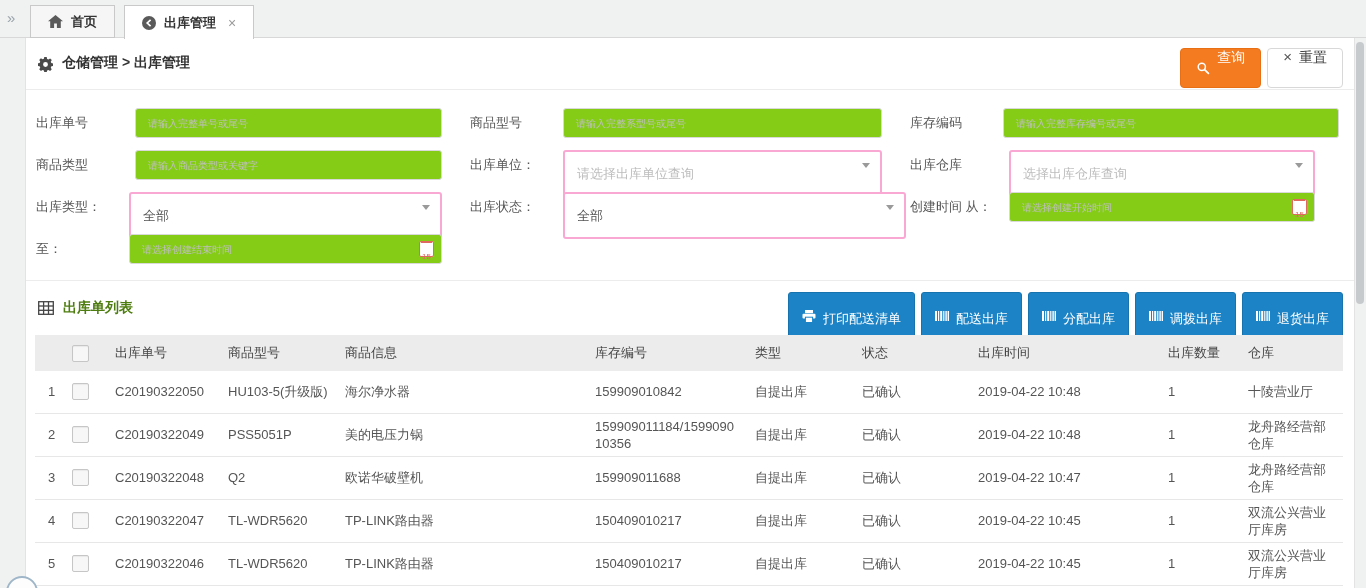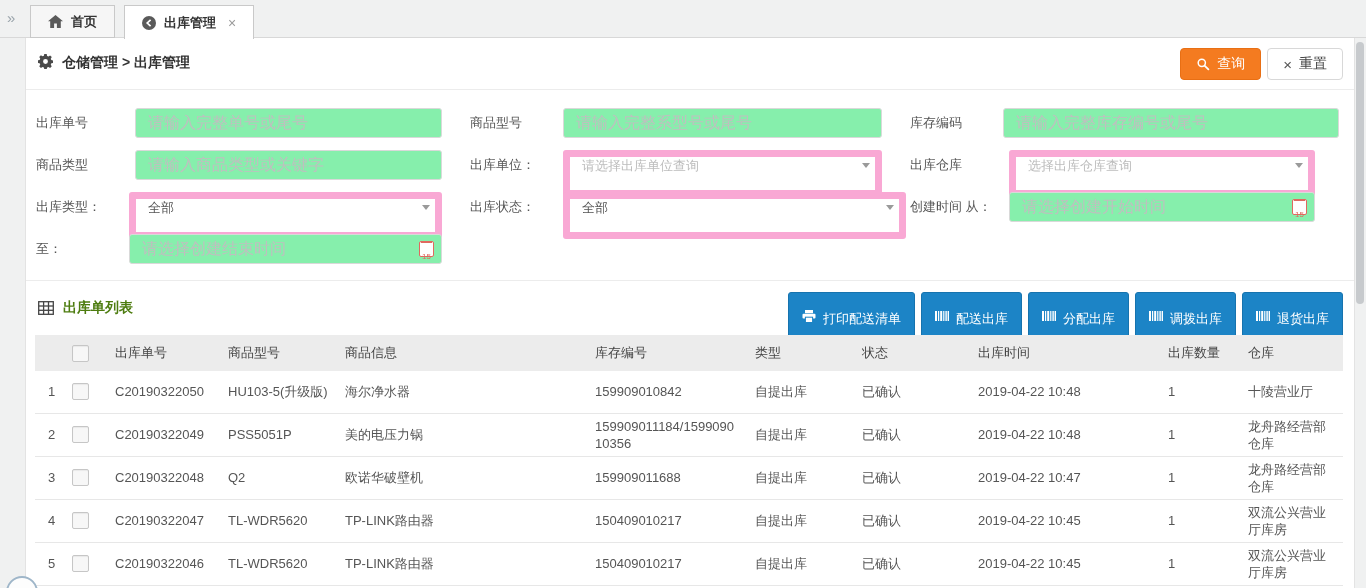--- a/index.html
+++ b/index.html
@@ -18,40 +18,40 @@
   
   .panel{position:absolute;left:26px;top:38px;width:1328px;height:550px;background:#fff;}
 
   
   .leftstrip{position:absolute;left:0;top:38px;width:26px;height:550px;background:#f0f1f1;border-right:1px solid #e3e3e3;box-sizing:border-box;}
   .vtrack{position:absolute;right:0;top:38px;width:12px;height:550px;background:#f0f1f1;border-left:1px solid #e3e3e3;box-sizing:border-box;}
   .vthumb{position:absolute;right:2px;top:4px;width:8px;height:262px;background:#c7cacd;border-radius:5px;}
 
   
   .crumbrow{position:absolute;left:0;top:0;width:100%;height:52px;border-bottom:1px solid #ececec;box-sizing:border-box;}
-  .crumb{position:absolute;left:12px;top:16px;display:flex;align-items:flex-start;gap:9px;font-size:14px;font-weight:bold;color:#333;}
+  .crumb{position:absolute;left:12px;top:16px;display:flex;align-items:flex-end;gap:9px;font-size:14px;font-weight:bold;color:#333;}
   .crumb-actions{position:absolute;right:11px;top:10px;display:flex;gap:6px;}
-  .btn{height:32px;border-radius:4px;font-size:14px;display:flex;align-items:center;gap:7px;padding:0 15px;cursor:pointer;box-sizing:border-box;}
+  .btn{height:40px;border-radius:4px;font-size:14px;display:flex;gap:7px;padding:0 15px;cursor:pointer;box-sizing:border-box;}
   .btn-search{background:var(--orange,#f47b20);border:1px solid #e86f14;color:#fff;}
   .btn-reset{background:#fff;border:1px solid #d8d8d8;color:#444;}
   .xg{font-size:15px;color:#555;line-height:1;}
 
   
   .filters{position:absolute;left:0;top:52px;width:100%;height:191px;border-bottom:1px solid #ececec;box-sizing:border-box;}
   .fgrid{position:absolute;left:10px;top:18px;display:grid;grid-template-columns:434px 440px 433px;row-gap:12px;}
   .fcell{display:flex;align-items:center;height:30px;}
   .flabel{font-size:13px;color:#555;flex:0 0 93px;}
   .fcell.c1 .flabel{flex-basis:99px;}
   .ffield{flex:1;position:relative;height:30px;margin-right:28px;}
   .fcell.c3 .ffield{margin-right:4px;}
   .txt{width:100%;height:30px;box-sizing:border-box;border:1px solid #d9d9d9;border-radius:3px;
-    padding:0 28px 0 12px;font-size:16px;color:#555;outline:none;background:#86efac;}
+    padding:0 28px 0 12px;font-size:10px;color:#555;outline:none;background:#84cc16;}
   .txt::placeholder{color:#bfbfbf;}
-  .sel{height:47px;box-sizing:border-box;border:7px solid #f9a8d4;border-radius:3px;background:#fff;
-    display:flex;padding:0 26px 0 12px;font-size:13px;cursor:pointer;}
+  .sel{height:47px;box-sizing:border-box;border:2px solid #f9a8d4;border-radius:3px;background:#fff;
+    display:flex;align-items:center;padding:0 26px 0 12px;font-size:13px;cursor:pointer;}
   .sel .val{color:#555;}
   .sel .ph{color:#bcbcbc;}
   .arrow{position:absolute;right:12px;top:13px;width:0;height:0;
     border-left:4px solid transparent;border-right:4px solid transparent;border-top:5px solid #9a9a9a;}
   .cal{position:absolute;right:8px;top:7px;width:15px;height:16px;border:1px solid #e0695f;border-radius:2px;
     box-sizing:border-box;display:flex;flex-direction:column;cursor:pointer;background:#fff;gap:9px;}
   .calbar{height:3px;border-bottom:1px solid #e0695f;margin:0 1px;}
   .calnum{flex:1;font-size:8px;color:#e0695f;text-align:center;line-height:10px;}
 
   

